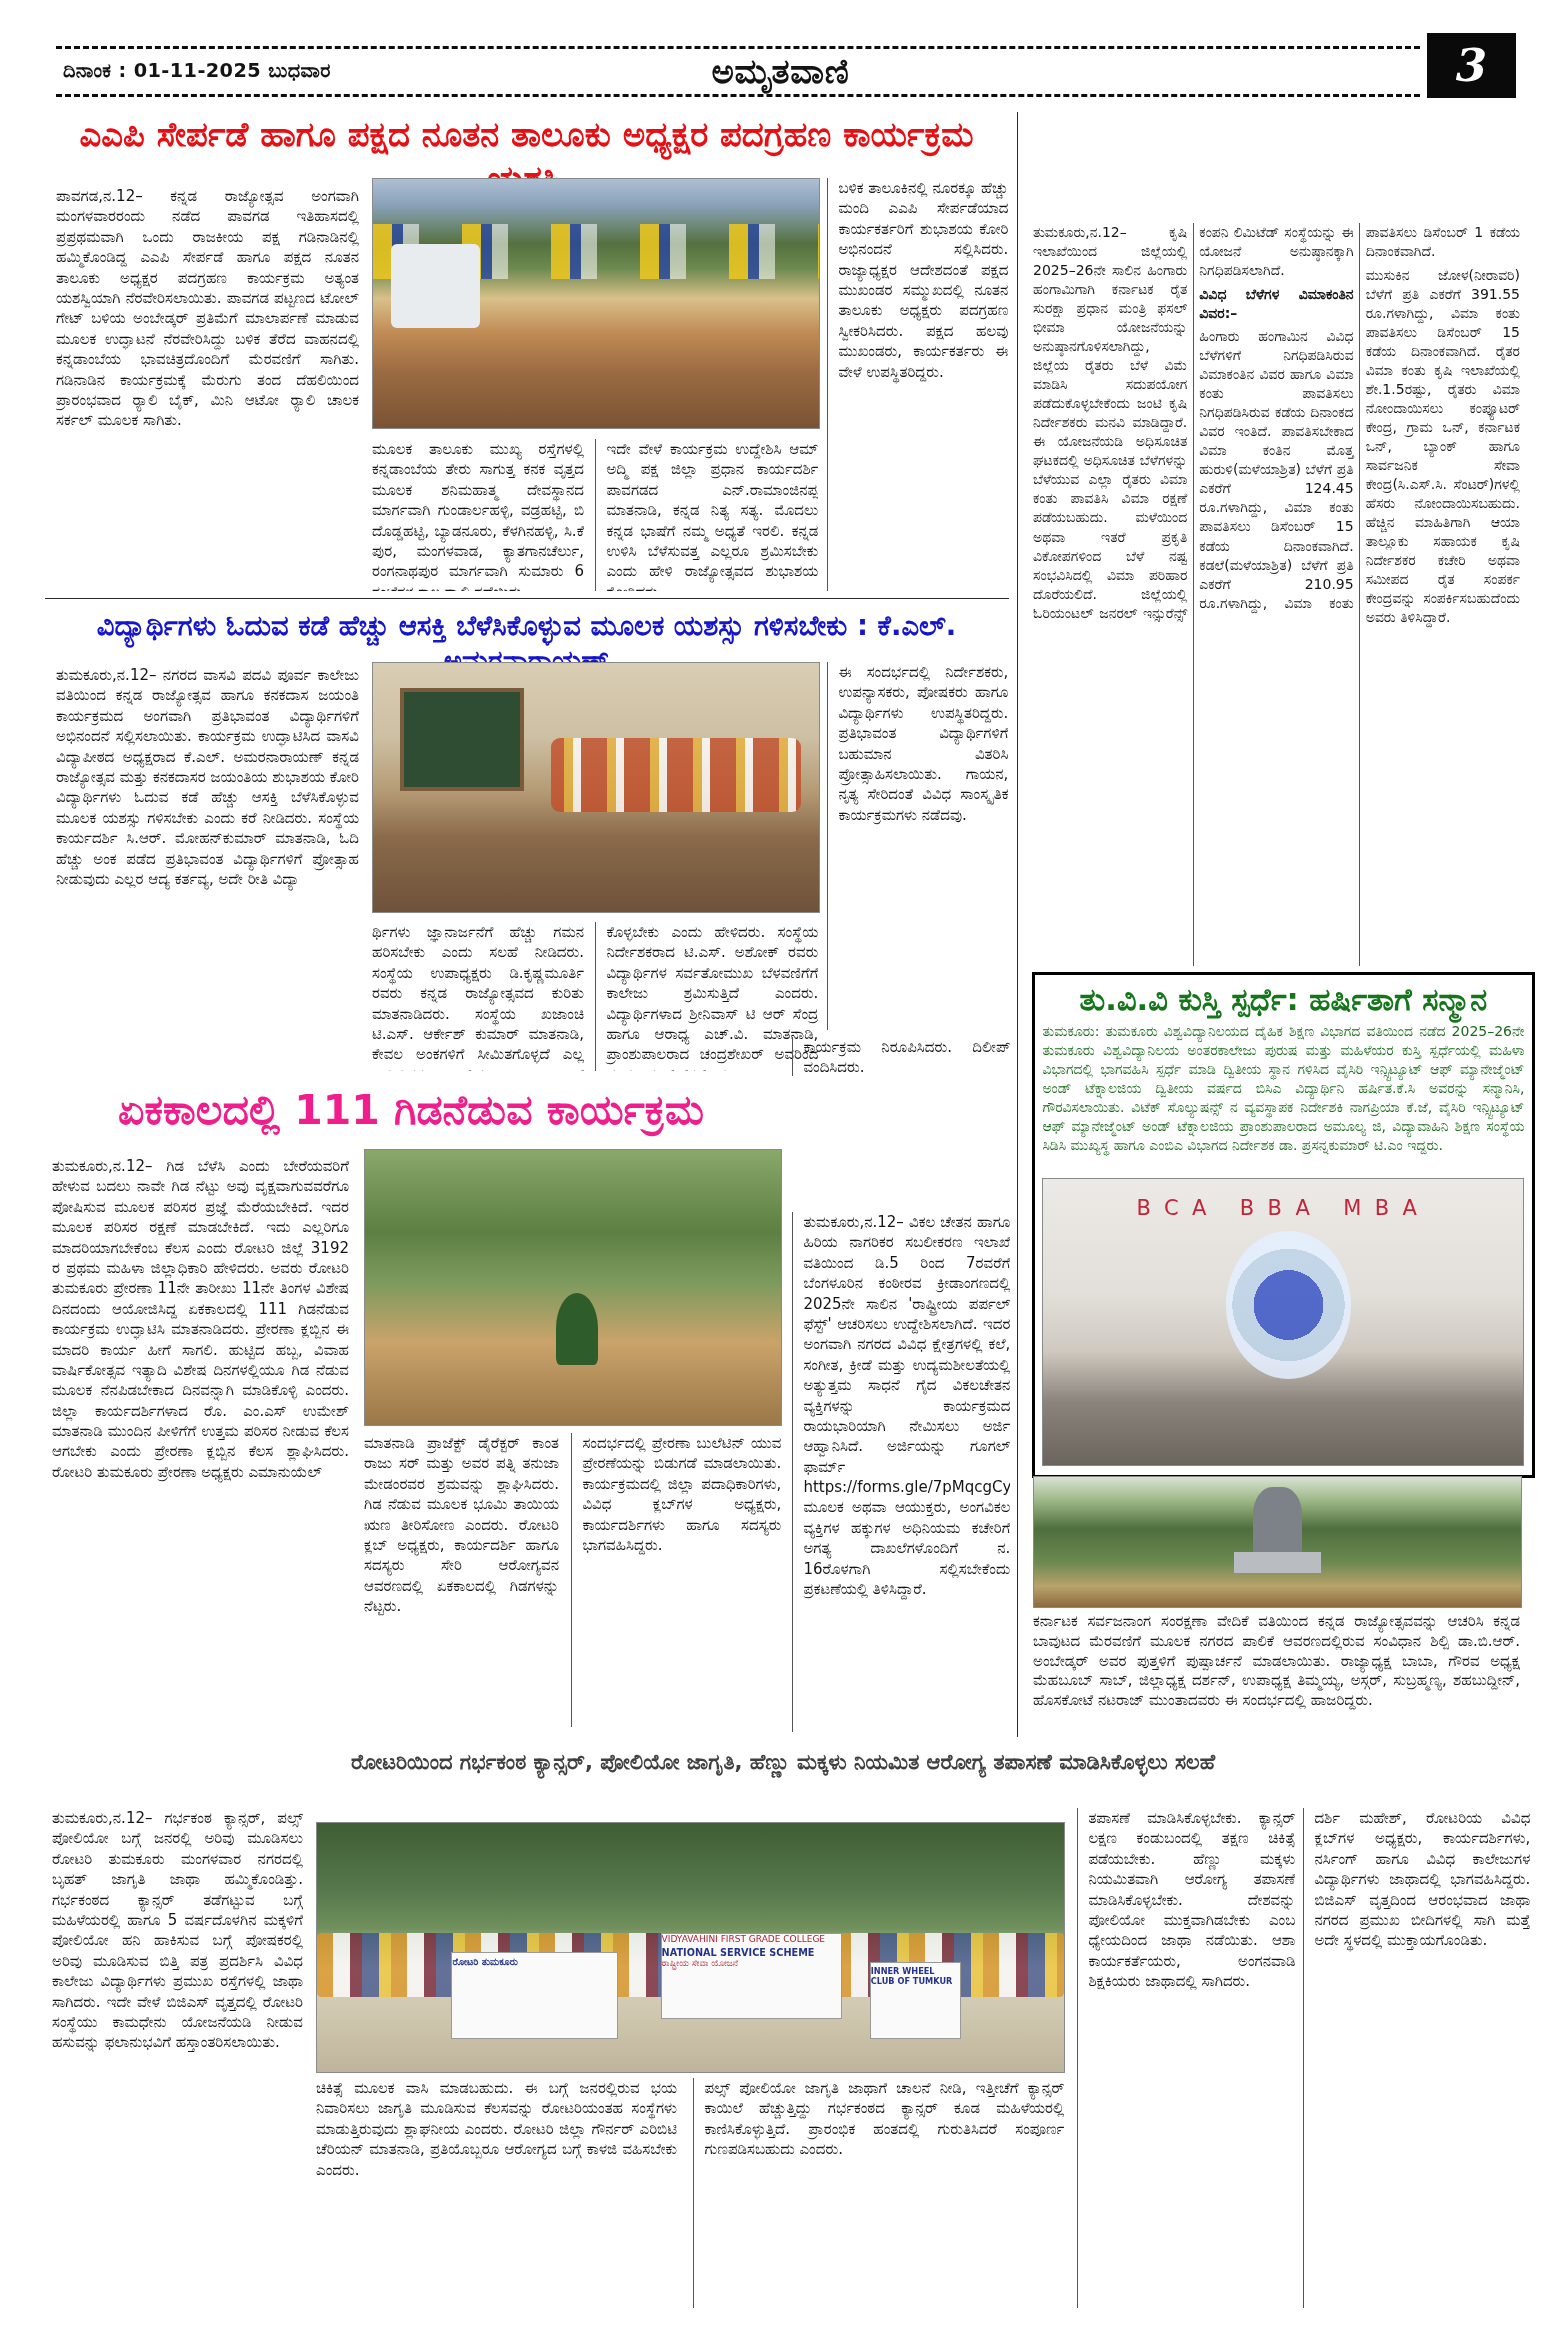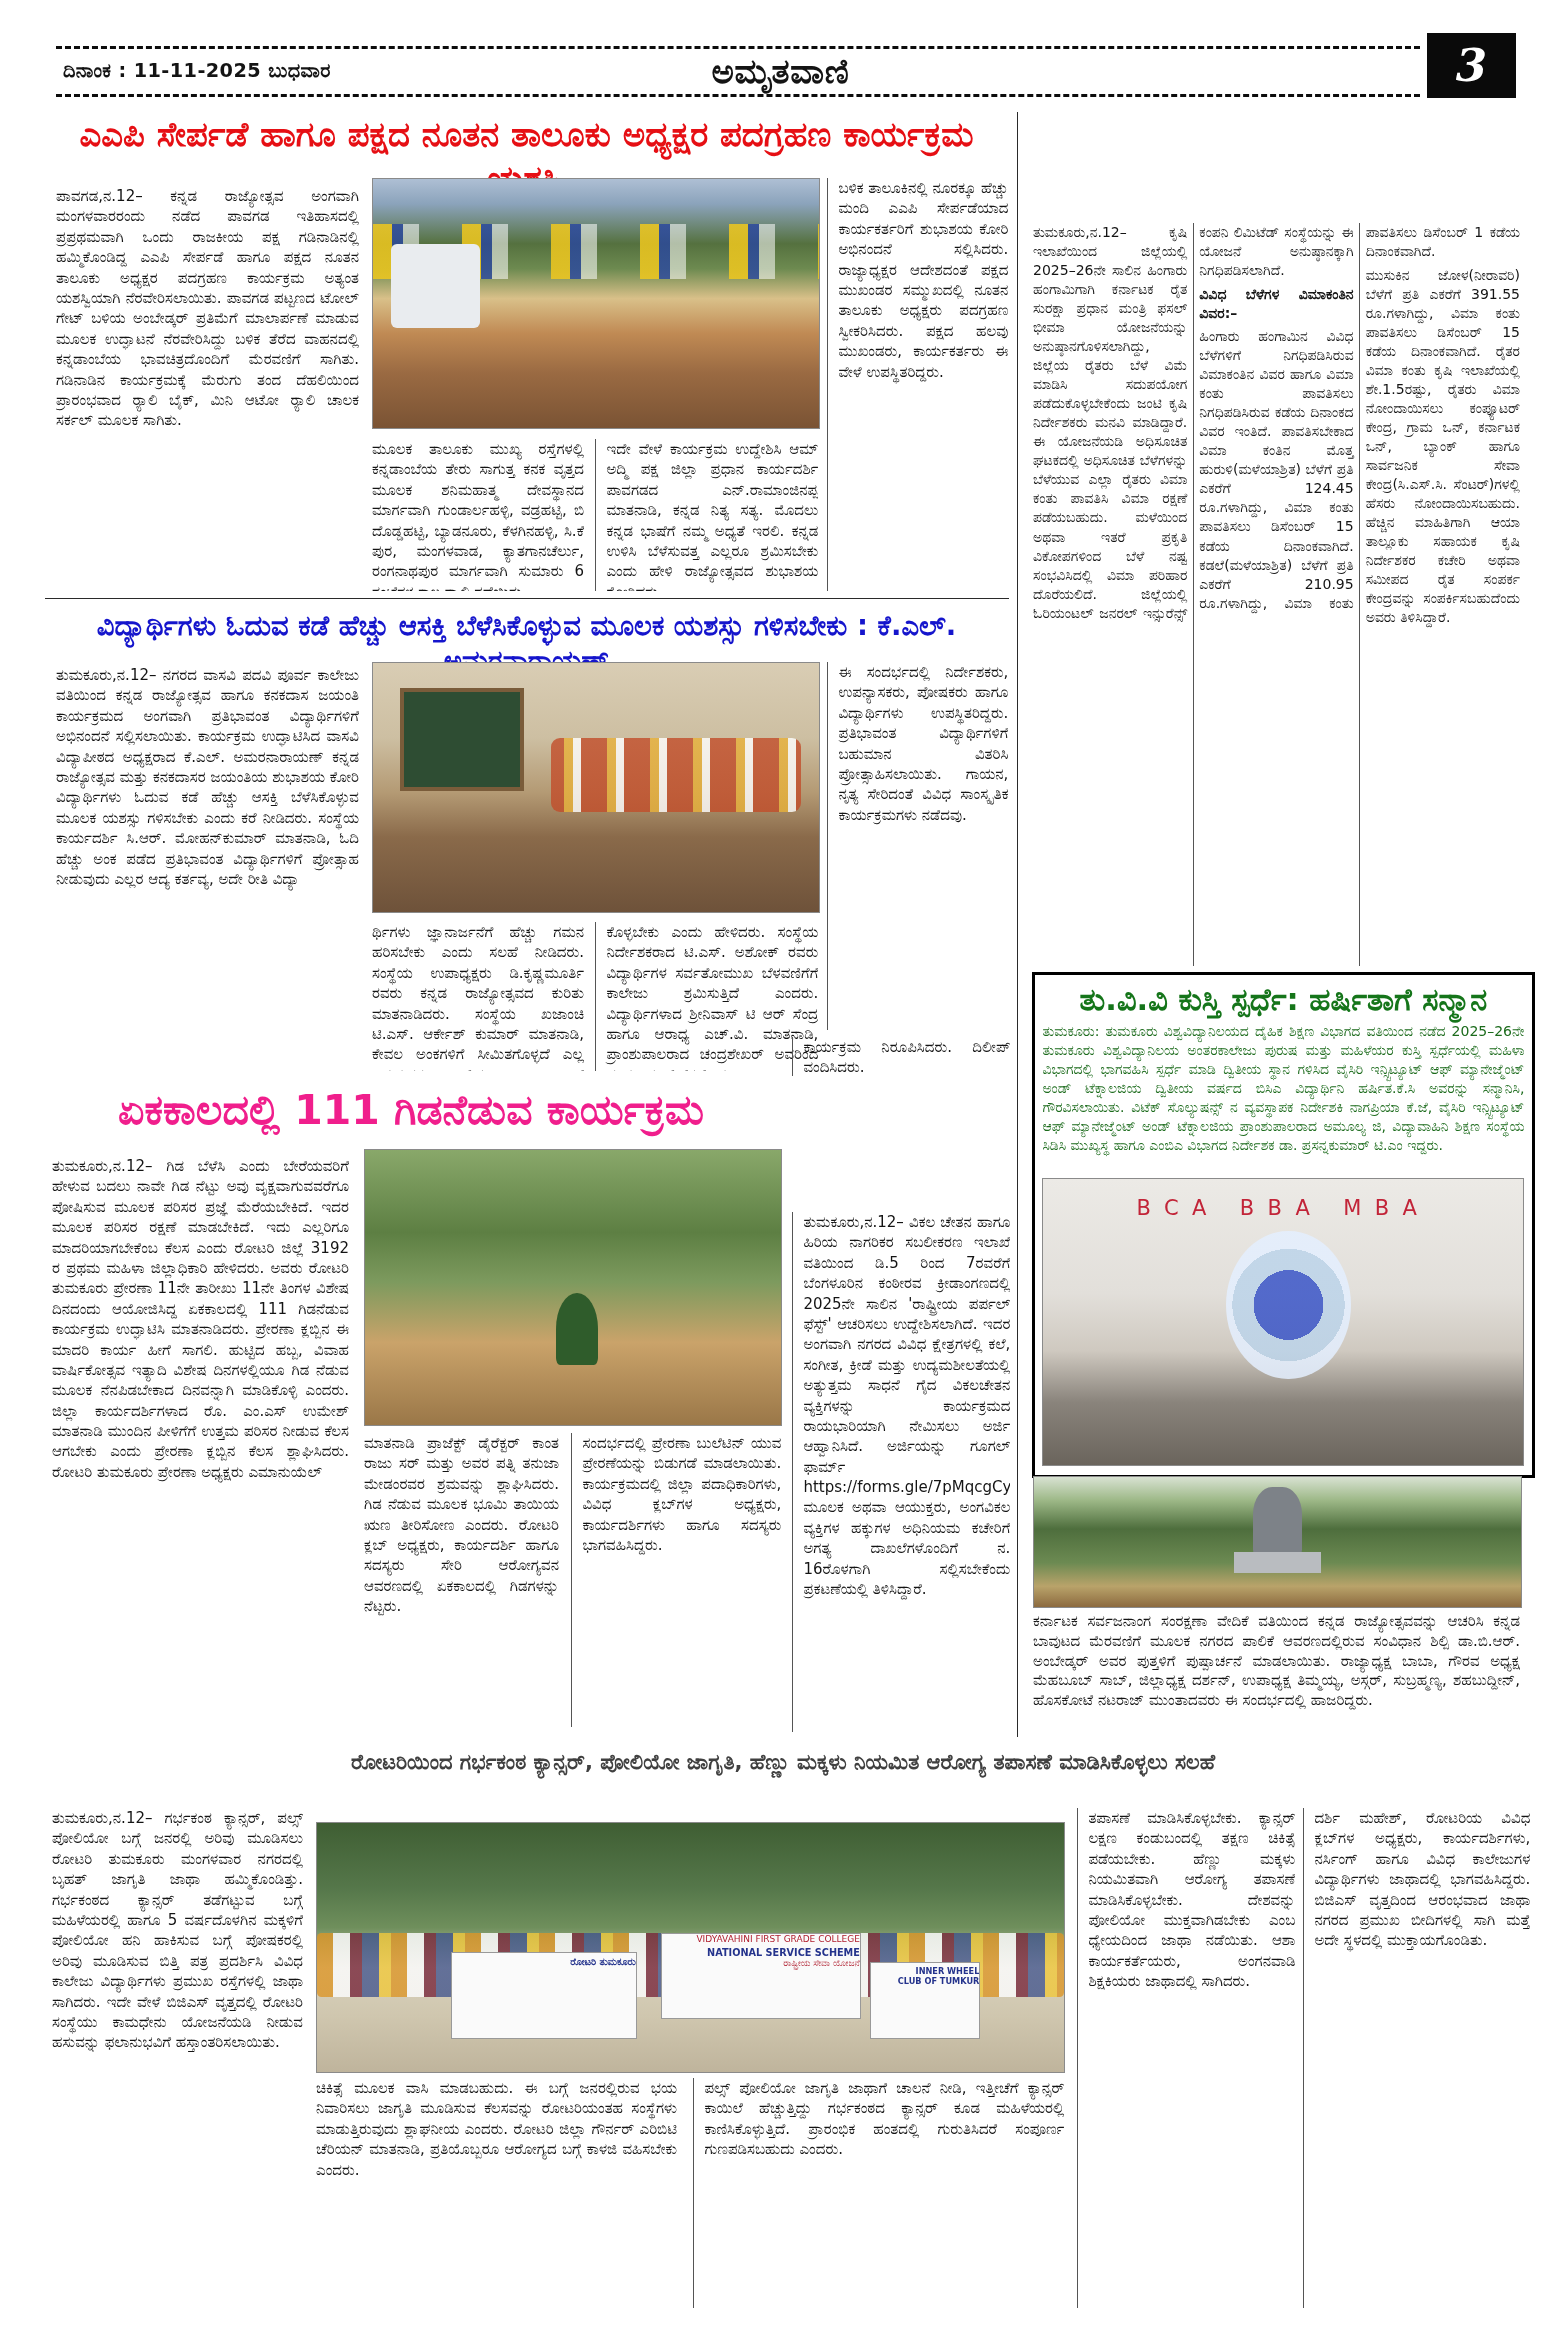--- a/index.html
+++ b/index.html
@@ -43,34 +43,34 @@
   .ph-group{background:linear-gradient(180deg,#eceae6 0%,#e2dfda 40%,#cfc9c0 60%,#8a847c 78%,#6a645c 100%);}
   .ph-group .emblem{position:absolute;left:38%;top:18%;width:26%;height:52%;border-radius:50%;
      background:radial-gradient(circle at 50% 50%,#3a55c8 0 36%,#bcd4ea 36% 58%,#e4efff 58% 100%);opacity:.85;}
   .ph-group .lbl{position:absolute;top:6%;width:100%;text-align:center;color:#c22438;font-weight:normal;font-size:21px;letter-spacing:13.4px;}
   .ph-statue{background:linear-gradient(180deg,#d8e2d2 0%,#9db887 18%,#4e6e3d 40%,#6c8a52 66%,#b9a36a 84%,#8c6a3f 100%);}
   .ph-statue .statue{position:absolute;left:45%;top:8%;width:10%;height:52%;background:#7d8288;border-radius:40% 40% 8% 8%;}
   .ph-statue .pedestal{position:absolute;left:41%;top:58%;width:18%;height:16%;background:#b9bcc0;}
   .ph-rally{background:linear-gradient(180deg,#3f5e33 0%,#55774a 26%,#6f8f5c 42%,#d9d2bd 58%,#cfc6ae 78%,#bfb49c 100%);}
   .ph-rally .crowd{position:absolute;left:0;top:44%;width:100%;height:26%;
      background:repeating-linear-gradient(90deg,rgba(220,150,40,.8) 0 16.4px,rgba(250,250,250,.85) 16.4px 33px,rgba(120,40,60,.8) 33px 45px,rgba(60,80,140,.75) 45px 62px,rgba(240,200,60,.8) 62px 74px);border-radius:4.5px;}
-  .banner{position:absolute;background:#fafafa;border:0.7px solid #999;color:#24338c;text-align:right;overflow:hidden;padding-left:19px;}
+  .banner{position:absolute;background:#fafafa;border:0.7px solid #999;color:#24338c;text-align:left;overflow:hidden;}
   .banner .b1{font-size:9.7px;font-weight:bold;margin-top:3px;}
   .banner .b2{font-size:9px;color:#b02030;}
   .caption{font-size:15px;line-height:1.32;text-align:justify;overflow:hidden;}
   .endline{font-size:15px;line-height:1.35;text-align:justify;overflow:hidden;}
 </style>
 </head>
 <body>
 
 <div class="page">
 
   <div class="abs rule-dash" style="left:56px;top:46px;width:1364px;"></div>
   <div class="abs rule-dash" style="left:56px;top:94px;width:1364px;"></div>
-  <div class="abs date" style="left:63px;top:59px;width:372px;">ದಿನಾಂಕ : 11-11-2025 ಬುಧವಾರ</div>
+  <div class="abs date" style="left:63px;top:59px;width:372px;">ದಿನಾಂಕ : 01-11-2025 ಬುಧವಾರ</div>
   <div class="abs masthead" style="left:483px;top:51px;width:595px;">ಅಮೃತವಾಣಿ</div>
   <div class="abs pagebox" style="left:1427px;top:33px;width:89px;height:65px;">3</div>
 
   <div class="abs vline" style="left:1017px;top:112px;height:1625px;"></div>
 
   <div class="abs hl hl-red" style="left:45px;top:113px;width:963px;">ಎಎಪಿ ಸೇರ್ಪಡೆ ಹಾಗೂ ಪಕ್ಷದ ನೂತನ ತಾಲೂಕು ಅಧ್ಯಕ್ಷರ ಪದಗ್ರಹಣ ಕಾರ್ಯಕ್ರಮ ಯಶಸ್ವಿ</div>
   <div class="abs col" style="left:56px;top:186px;width:303px;height:405px;">ಪಾವಗಡ,ನ.12– ಕನ್ನಡ ರಾಜ್ಯೋತ್ಸವ ಅಂಗವಾಗಿ ಮಂಗಳವಾರರಂದು ನಡೆದ ಪಾವಗಡ ಇತಿಹಾಸದಲ್ಲಿ ಪ್ರಪ್ರಥಮವಾಗಿ ಒಂದು ರಾಜಕೀಯ ಪಕ್ಷ ಗಡಿನಾಡಿನಲ್ಲಿ ಹಮ್ಮಿಕೊಂಡಿದ್ದ ಎಎಪಿ ಸೇರ್ಪಡೆ ಹಾಗೂ ಪಕ್ಷದ ನೂತನ ತಾಲೂಕು ಅಧ್ಯಕ್ಷರ ಪದಗ್ರಹಣ ಕಾರ್ಯಕ್ರಮ ಅತ್ಯಂತ ಯಶಸ್ವಿಯಾಗಿ ನೆರವೇರಿಸಲಾಯಿತು. ಪಾವಗಡ ಪಟ್ಟಣದ ಟೋಲ್ ಗೇಟ್ ಬಳಿಯ ಅಂಬೇಡ್ಕರ್ ಪ್ರತಿಮೆಗೆ ಮಾಲಾರ್ಪಣೆ ಮಾಡುವ ಮೂಲಕ ಉದ್ಘಾಟನೆ ನೆರವೇರಿಸಿದ್ದು ಬಳಿಕ ತೆರೆದ ವಾಹನದಲ್ಲಿ ಕನ್ನಡಾಂಬೆಯ ಭಾವಚಿತ್ರದೊಂದಿಗೆ ಮೆರವಣಿಗೆ ಸಾಗಿತು. ಗಡಿನಾಡಿನ ಕಾರ್ಯಕ್ರಮಕ್ಕೆ ಮೆರುಗು ತಂದ ದೆಹಲಿಯಿಂದ ಪ್ರಾರಂಭವಾದ ರ‍್ಯಾಲಿ ಬೈಕ್, ಮಿನಿ ಆಟೋ ರ‍್ಯಾಲಿ ಚಾಲಕ ಸರ್ಕಲ್ ಮೂಲಕ ಸಾಗಿತು.</div>
   <div class="photo ph-crowd" style="left:372px;top:178px;width:446px;height:249px;">
     <div class="flags"></div>
     <div class="van"></div>

